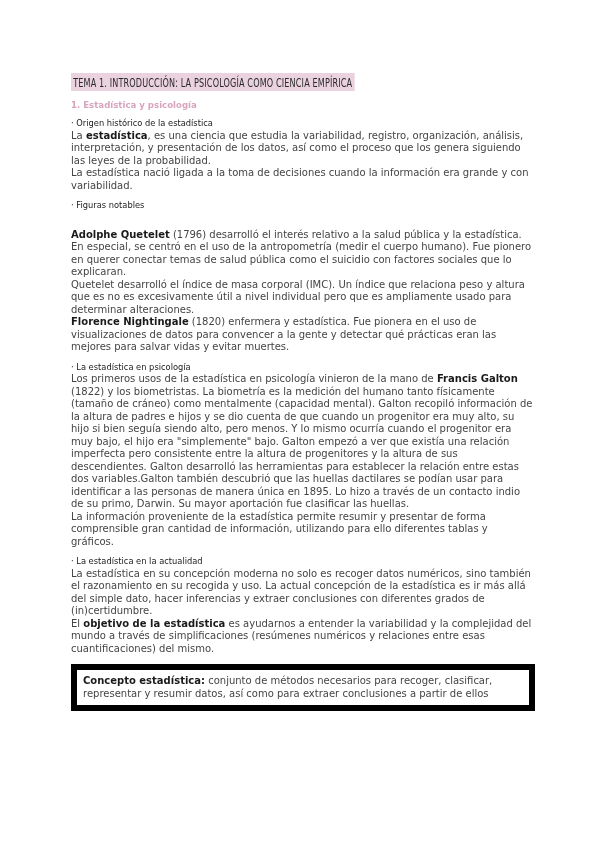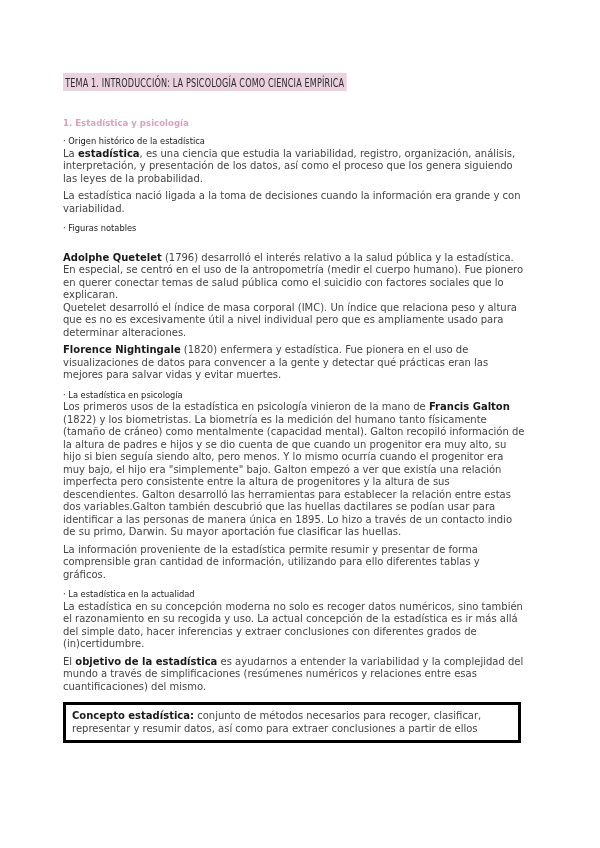--- a/index.html
+++ b/index.html
@@ -1,29 +1,29 @@
 <!DOCTYPE html>
 <html><head>
   <meta charset="utf-8">
   <style>
     html, body { margin: 0; padding: 0; background: #ffffff; }
     body { width: 600px; height: 848px; position: relative; overflow: hidden;
            font-family: "DejaVu Sans", sans-serif; color: #3a3a3a; }
-    .page { position: absolute; left: 63px; top: 72px; width: 462px; }
+    .page { position: absolute; left: 71px; top: 72px; width: 462px; }
     .title { display: inline-block; background: #ead2de; padding: 2px 3px 1px 3px;
              font-family: "DejaVu Sans Condensed", "DejaVu Sans", sans-serif;
              font-size: 12.5px; letter-spacing: 0.2px; color: #2a2a2a; text-transform: uppercase;
              transform: scaleX(0.72); transform-origin: left center; white-space: nowrap; }
-    .section { color: #d8a4bd; font-weight: bold; font-size: 8.6px; margin-top: 27px; }
+    .section { color: #d8a4bd; font-weight: bold; font-size: 8.6px; margin-top: 9px; }
     .h { font-weight: normal; color: #1a1a1a; font-size: 8.3px; margin-top: 7px; line-height: 12.5px; }
     p { margin: 0; font-size: 10px; line-height: 12.5px; color: #444; }
-    p + p { margin-top: 5px; }
+    p + p { }
     .gap { margin-top: 17px; }
     b { color: #1a1a1a; }
-    .concept { margin-top: 9px; border: 3px solid #000000; padding: 5px 6px 5px 6px; width: 440px; }
+    .concept { margin-top: 9px; border: 6px solid #000000; padding: 5px 6px 5px 6px; width: 440px; }
   </style>
 </head>
 <body>
 
 <div class="page">
   <div class="title">Tema 1. Introducción: la psicología como ciencia empírica</div>
   <div class="section">1. Estadística y psicología</div>
 
   <div class="h">· Origen histórico de la estadística</div>
   <p><span>La </span><b>estadística</b><span>, es una ciencia que estudia la variabilidad, registro, organización, análisis, interpretación, y presentación de los datos, así como el proceso que los genera siguiendo las leyes de la probabilidad.</span></p>

